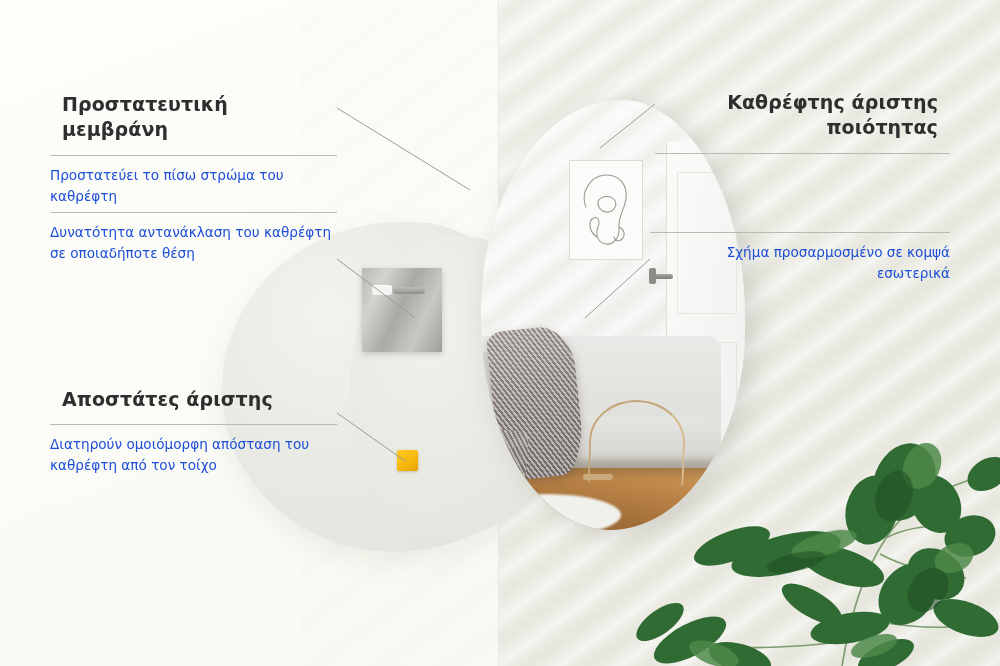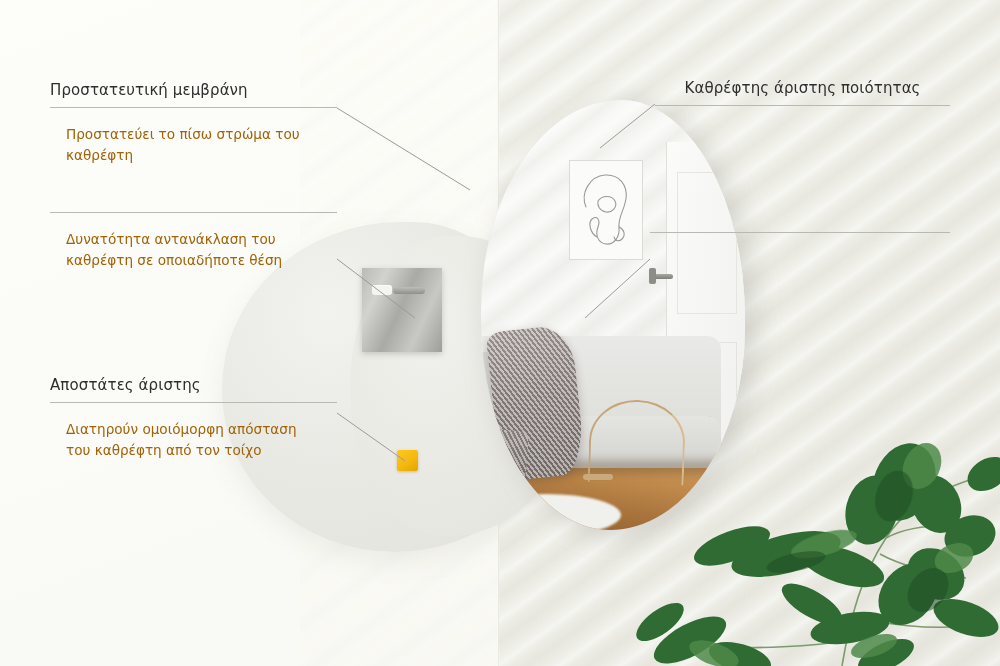--- a/index.html
+++ b/index.html
@@ -177,36 +177,36 @@
   .m-lamp-base{position:absolute;left:102px;top:374px;width:30px;height:6px;
     background:#c9aa7e;border-radius:3px;}
 
   
   .foliage{position:absolute;left:636px;top:378px;width:364px;height:288px;}
   .foliage svg{display:block;}
 
   
   .callout{position:absolute;}
   .co-title{
-    font-size:15px;font-weight:400;color:#2e2e2e;letter-spacing:.1px;
-    line-height:1.34;margin:0;
+    font-size:19px;font-weight:700;color:#2e2e2e;letter-spacing:.1px;
+    line-height:1.34;margin:12px;
   }
   .co-rule{height:1px;background:#b9b9b4;margin:7px 0 9px 0;}
   .co-desc{
-    font-size:13.6px;color:#a16207;line-height:1.52;margin:16px;font-weight:400;
+    font-size:13.6px;color:#1d4ed8;line-height:1.52;margin:0;font-weight:400;
   }
   .right-al{text-align:right;}
 
   
   #co1{left:50px;top:80px;width:287px;}
   #co2{left:50px;top:205px;width:287px;}
   #co3{left:50px;top:375px;width:287px;}
   #co4{left:50px;top:520px;width:900px;}
   
-  #co5{left:655px;top:78px;width:295px;text-align:center;}
+  #co5{left:655px;top:78px;width:295px;}
   #co6{left:650px;top:225px;width:300px;}
 
   
   .connectors{position:absolute;left:0;top:0;width:1000px;height:666px;pointer-events:none;}
 </style>
 </head>
 <body>
 
 <div id="stage">
 
@@ -335,15 +335,16 @@
   </div>
 
 
   <div class="callout right-al" id="co5">
     <p class="co-title">Καθρέφτης άριστης ποιότητας</p>
     <div class="co-rule"></div>
   </div>
 
   <div class="callout right-al" id="co6">
     <div class="co-rule"></div>
+    <p class="co-desc">Σχήμα προσαρμοσμένο σε κομψά εσωτερικά</p>
   </div>
 
 </div>
 
 </body></html>

